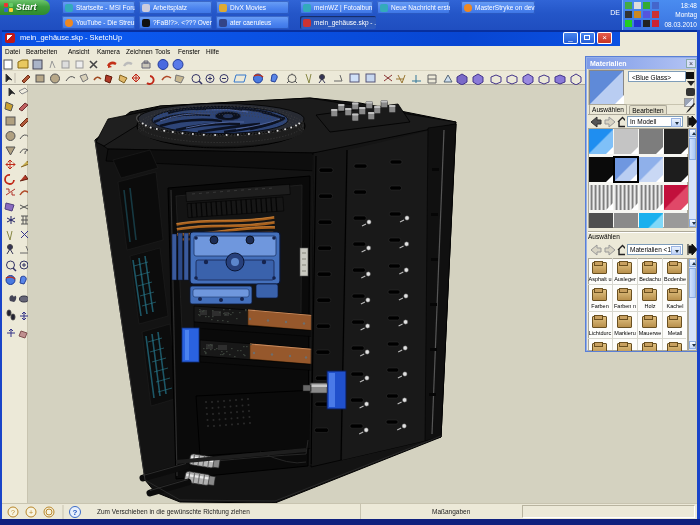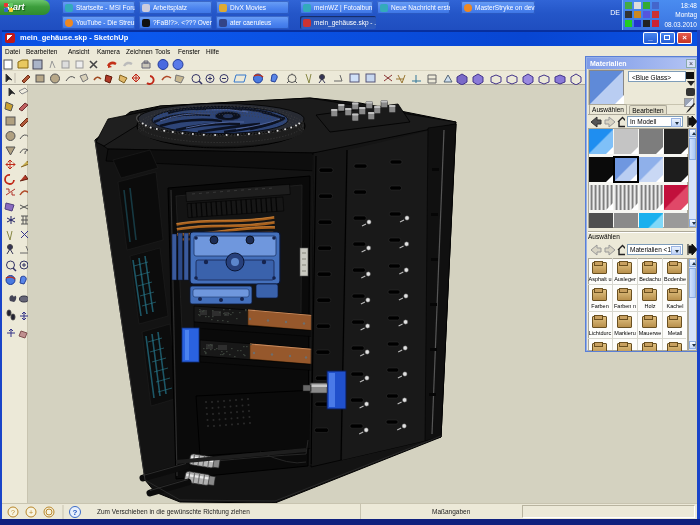--- a/index.html
+++ b/index.html
@@ -1,32 +1,32 @@
 <!DOCTYPE html>
 <html><head><meta charset="utf-8"><style>
 *{margin:0;padding:0;box-sizing:border-box}
 html,body{width:700px;height:525px;overflow:hidden;font-family:"Liberation Sans",sans-serif}
 #root{position:absolute;left:0;top:0;width:700px;height:525px;background:#d4d2c0}
 .abs{position:absolute}
 
 #taskbar{position:absolute;left:0;top:0;width:700px;height:30px;background:linear-gradient(#3064d6,#2456c8 45%,#1f4ec0);}
-#startbtn{position:absolute;left:0;top:0;width:50px;height:15px;background:linear-gradient(#6cc56c,#3c9e3c 45%,#2f8b2f);border-radius:0 7px 7px 0;color:#fff;font-style:italic;font-weight:bold;font-size:9px;line-height:14px;padding-left:4px;text-shadow:1px 1px 1px #1a5c1a}
+#startbtn{position:absolute;left:0;top:0;width:50px;height:15px;background:linear-gradient(#6cc56c,#3c9e3c 45%,#2f8b2f);border-radius:0 7px 7px 0;color:#fff;font-style:italic;font-weight:bold;font-size:9px;line-height:14px;padding-left:16px;text-shadow:1px 1px 1px #1a5c1a}
 .flag{position:absolute;left:4px;top:3px;width:9px;height:9px}
 .flag i{position:absolute;width:4px;height:4px;border-radius:1px}
 .tbtn{position:absolute;height:13px;border-radius:2px;background:linear-gradient(#6ba0f6,#4a82ee 60%,#3b74e4);box-shadow:inset 0 0 0 1px rgba(30,70,170,.6);color:#fff;font-size:6.5px;line-height:13px;padding-left:14px;overflow:hidden;white-space:nowrap}
 .tbtn.active{background:linear-gradient(#2954b4,#2e5cc0);box-shadow:inset 1px 1px 1px rgba(0,0,20,.5)}
 .ticon{position:absolute;left:3px;top:2.5px;width:8px;height:8px;border-radius:2px}
 #tray{position:absolute;right:0;top:0;width:78px;height:30px;background:linear-gradient(#4a8cf0,#3a74e0);border-left:1px solid #7fb0f8;color:#fff;font-size:6.5px}
 #trayicons{position:absolute;left:2px;top:1px;width:36px;height:28px}
 #trayicons i{position:absolute;width:7px;height:7px}
 #clock{position:absolute;right:3px;top:1px;text-align:right;line-height:9.4px}
 #de{position:absolute;right:80px;top:9px;color:#fff;font-size:7px}
 
 #win{position:absolute;left:0;top:30px;width:700px;height:495px;background:#ece9d8}
-#titlebar{position:absolute;left:0;top:0;width:700px;height:16px;background:linear-gradient(90deg,#0a50e2,#0b58ee 20%,#0846d2 75%,#0a50e2);color:#fff;font-weight:bold;font-size:7.5px;line-height:16px;padding-left:20px}
+#titlebar{position:absolute;left:0;top:0;width:620px;height:16px;background:linear-gradient(90deg,#0a50e2,#0b58ee 20%,#0846d2 75%,#0a50e2);color:#fff;font-weight:normal;font-size:7.5px;line-height:16px;padding-left:20px}
 #titlebar:before{content:"";position:absolute;left:0;top:0;width:700px;height:2px;background:#072f9e}
 .wbtn{position:absolute;top:2px;width:15px;height:12px;border-radius:2px;background:linear-gradient(#4a8af2,#2058d2);box-shadow:inset 0 0 0 1px #fff;color:#fff;font-size:8px;line-height:11px;text-align:center}
 .wbtn.close{background:linear-gradient(#ea6050,#c23020)}
 #sklogo{position:absolute;left:5px;top:3px;width:10px;height:10px;background:#c01818;border-radius:2px}
 #sklogo:before{content:"";position:absolute;left:2px;top:2px;width:6px;height:6px;background:linear-gradient(135deg,#fff 45%,#c01818 45%)}
 #menubar{position:absolute;left:0;top:16px;width:700px;height:11px;background:#ece9d8;font-size:6.5px;color:#000}
 #menubar span{position:absolute;top:2px}
 #tb1{position:absolute;left:0;top:27px;width:700px;height:14px;background:#ece9d8;border-bottom:1px solid #d8d4c0}
 #tb2{position:absolute;left:0;top:41px;width:700px;height:14px;background:#ece9d8;border-bottom:1px solid #aca899}
 #lefttools{position:absolute;left:2px;top:55px;width:26px;height:418px;background:#ece9d8;border-right:1px solid #c8c4b0}

